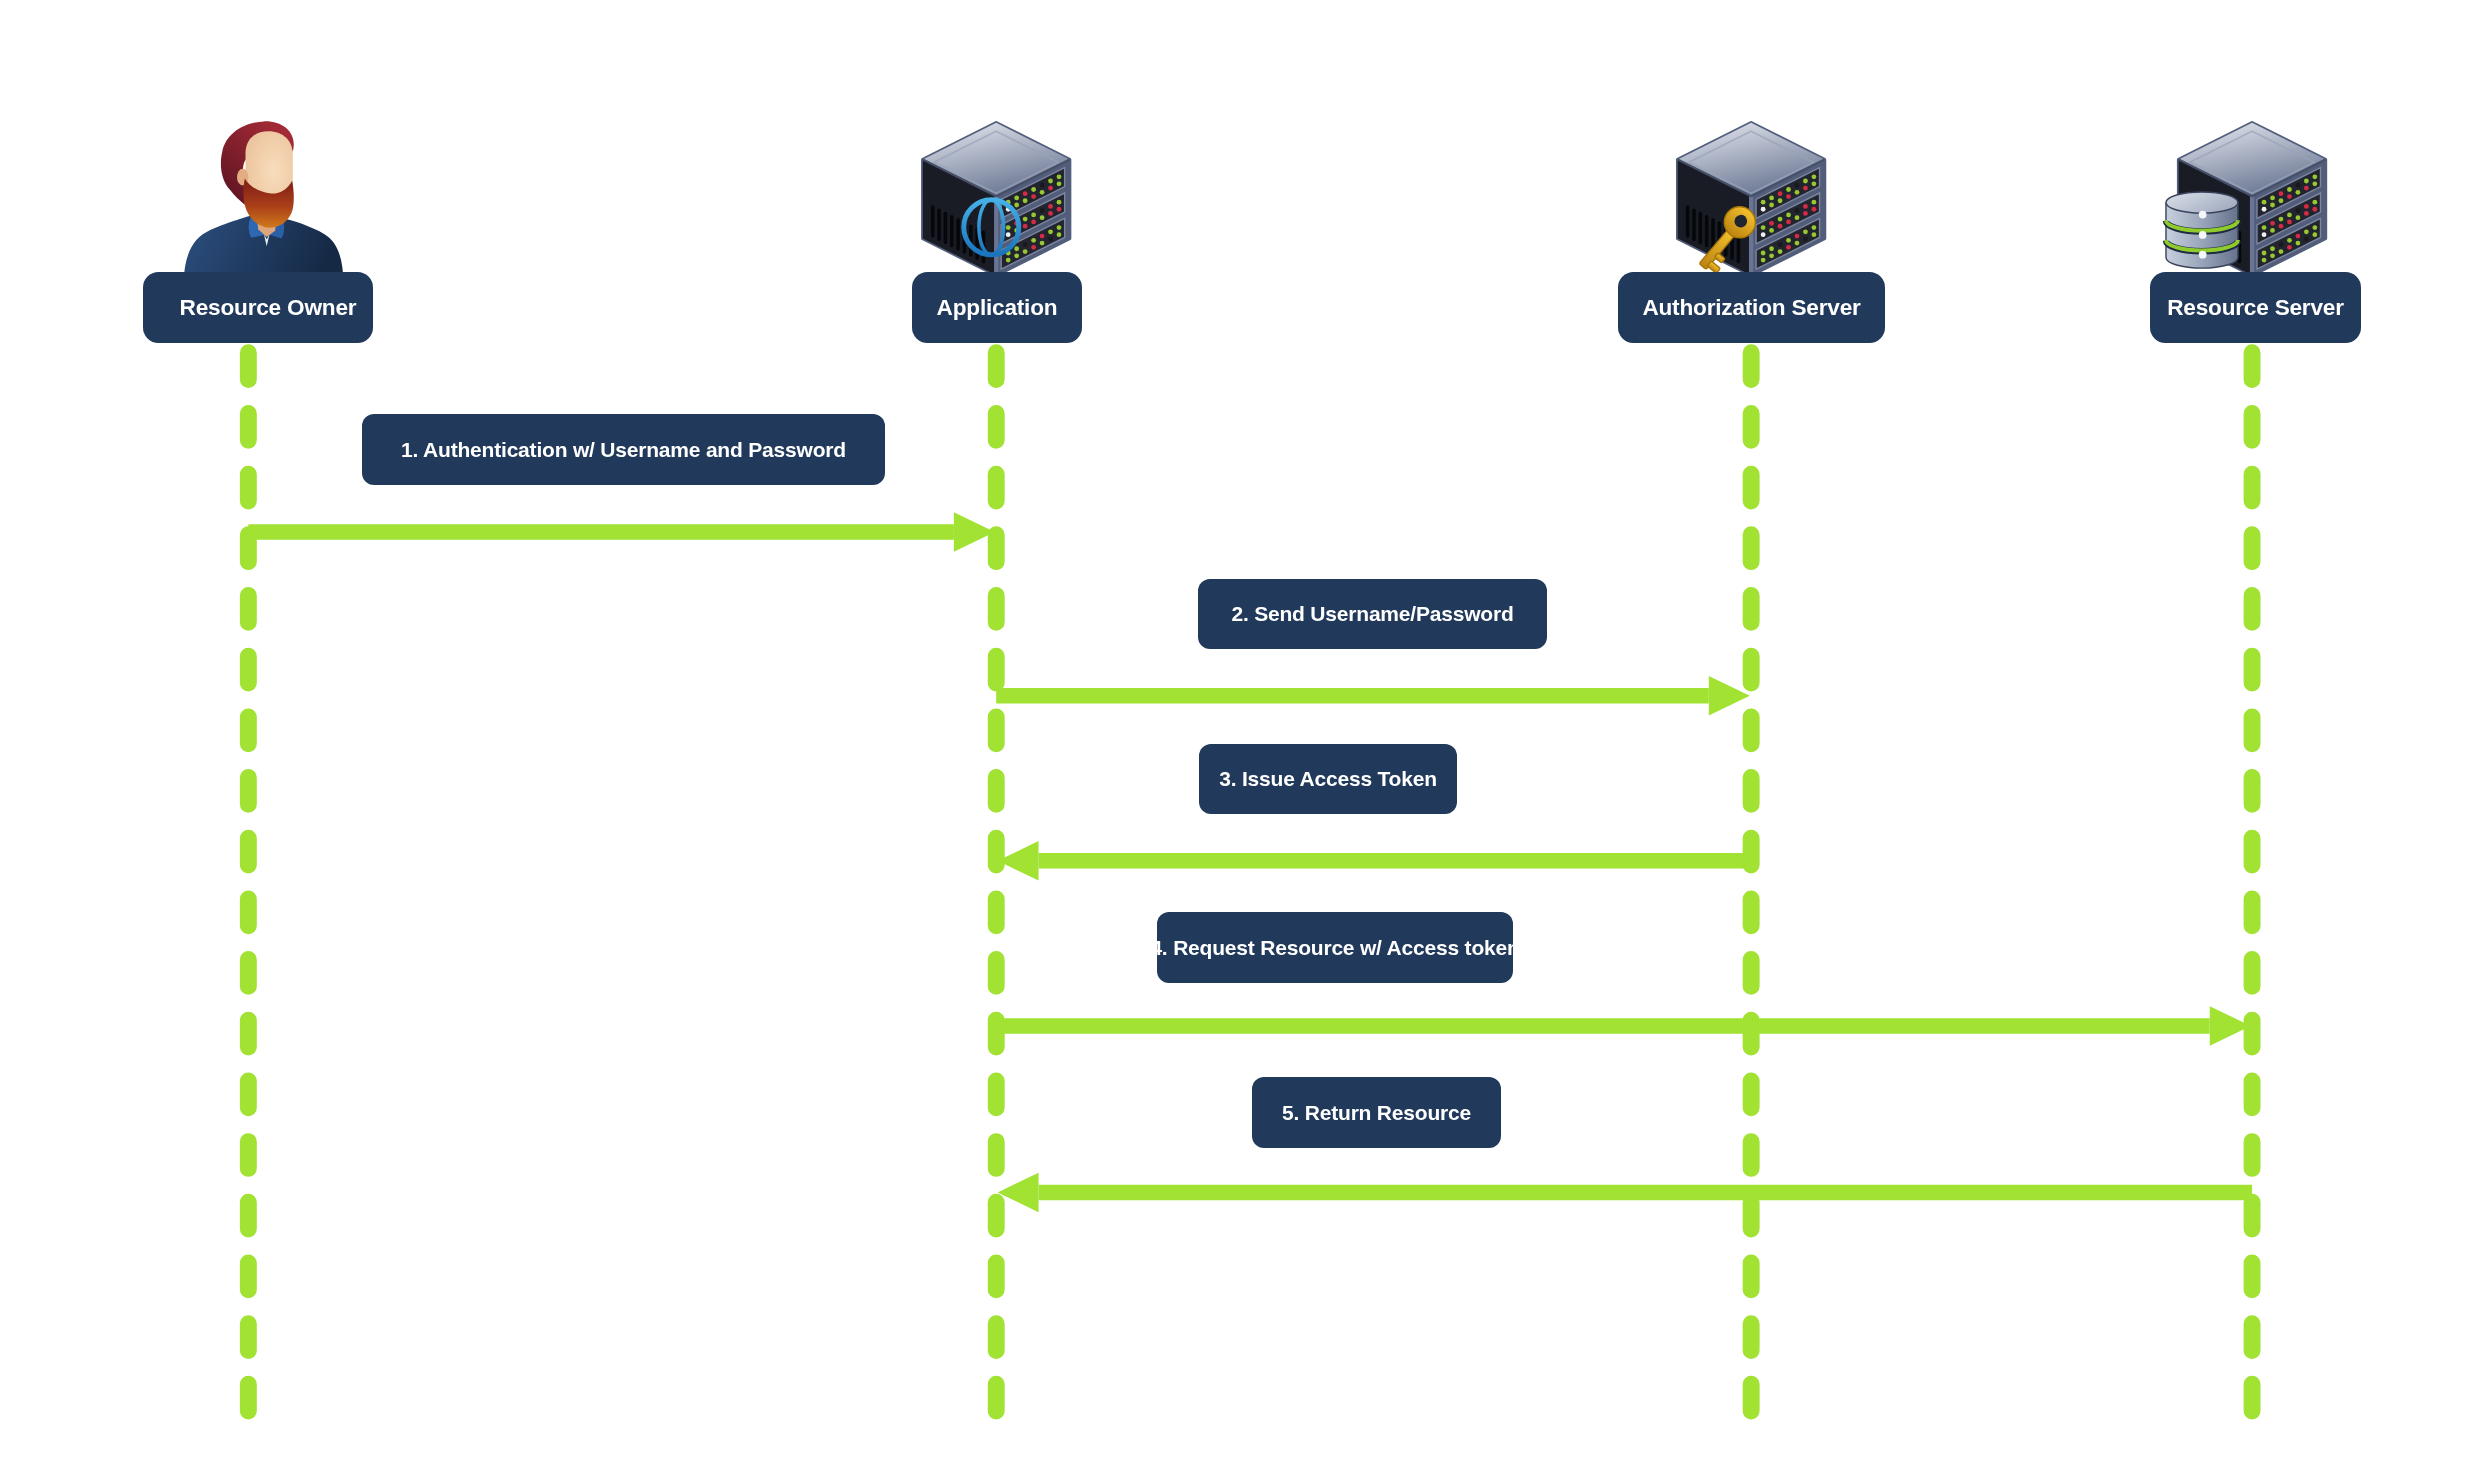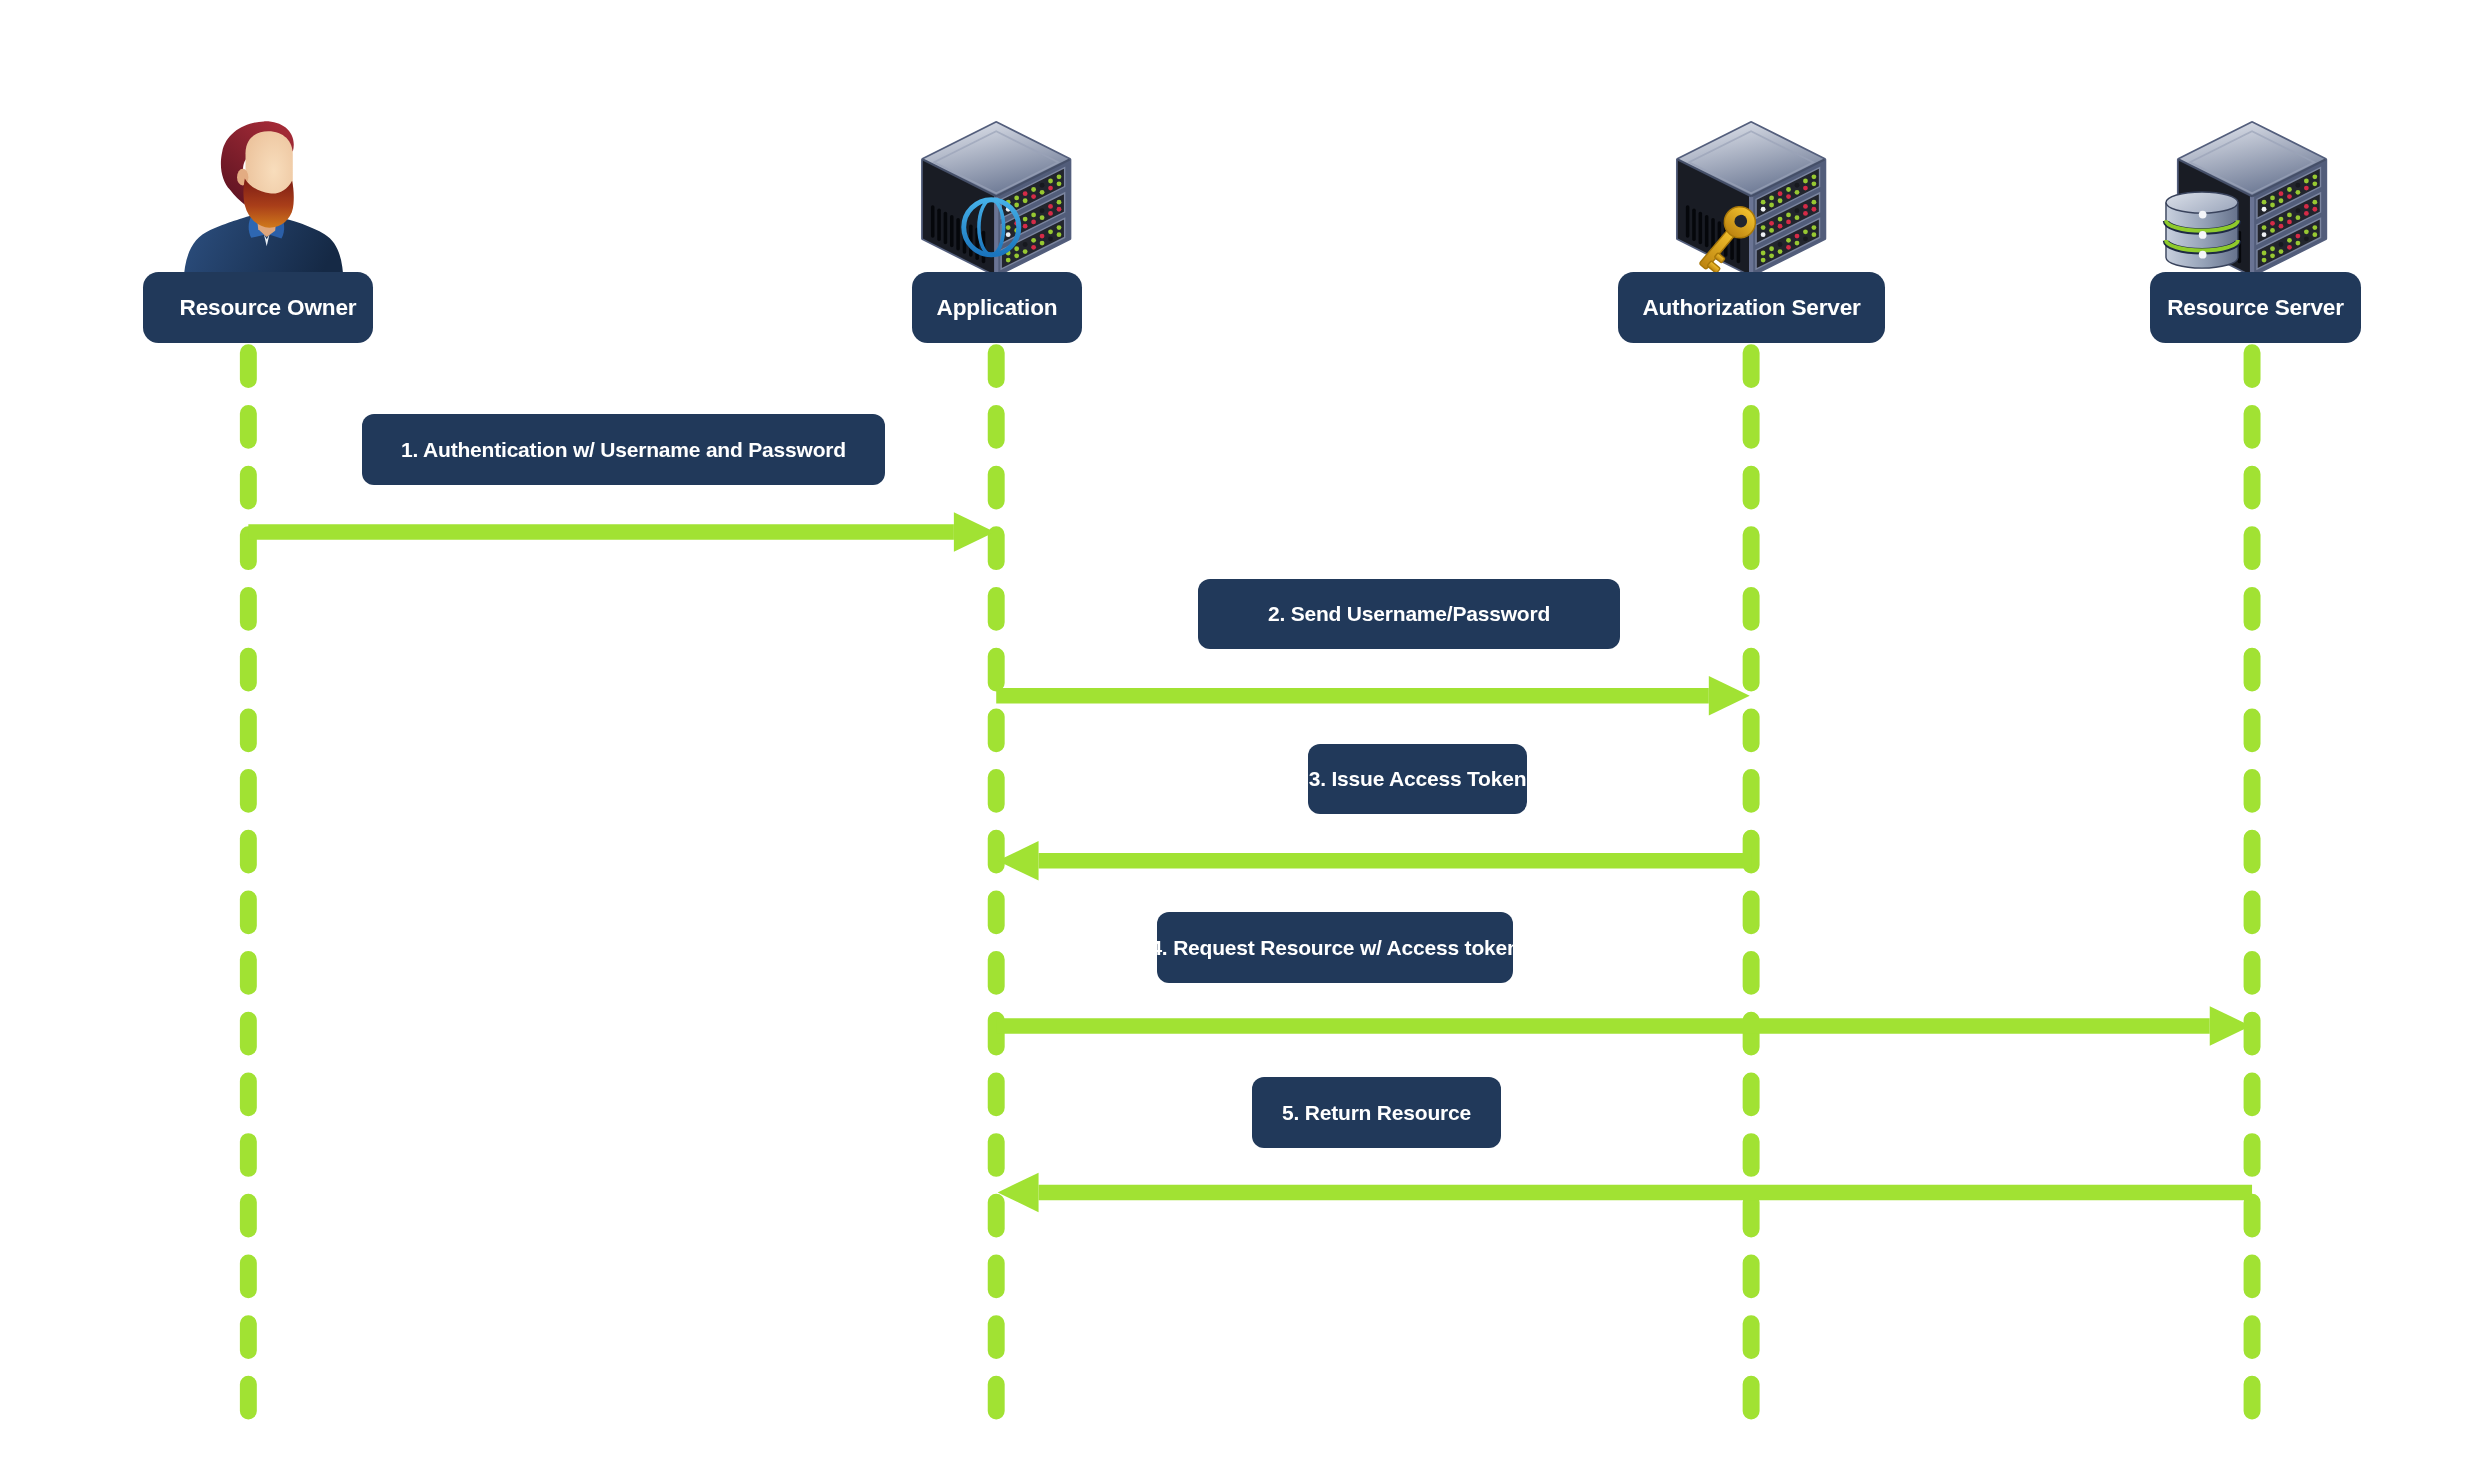--- a/index.html
+++ b/index.html
@@ -224,19 +224,19 @@
       </g>
     </g>
   </svg>
 
   <div class="actor-label" style="left:143px;top:272px;width:210px;height:71px;padding-left:20px;">Resource Owner</div>
   <div class="actor-label" style="left:912px;top:272px;width:170px;height:71px;">Application</div>
   <div class="actor-label" style="left:1618px;top:272px;width:267px;height:71px;">Authorization Server</div>
   <div class="actor-label" style="left:2150px;top:272px;width:211px;height:71px;">Resource Server</div>
 
   <div class="msg-label" style="left:362px;top:414px;width:523px;height:71px;">1. Authentication w/ Username and Password</div>
-  <div class="msg-label" style="left:1198px;top:579px;width:422px;height:70px;">2. Send Username/Password</div>
-  <div class="msg-label" style="left:1308px;top:744px;width:219px;height:70px;">3. Issue Access Token</div>
+  <div class="msg-label" style="left:1198px;top:579px;width:349px;height:70px;">2. Send Username/Password</div>
+  <div class="msg-label" style="left:1199px;top:744px;width:258px;height:70px;">3. Issue Access Token</div>
   <div class="msg-label" style="left:1157px;top:912px;width:356px;height:71px;">4. Request Resource w/ Access token</div>
   <div class="msg-label" style="left:1252px;top:1077px;width:249px;height:71px;">5. Return Resource</div>
 
 </div>
 
 
 </body></html>

